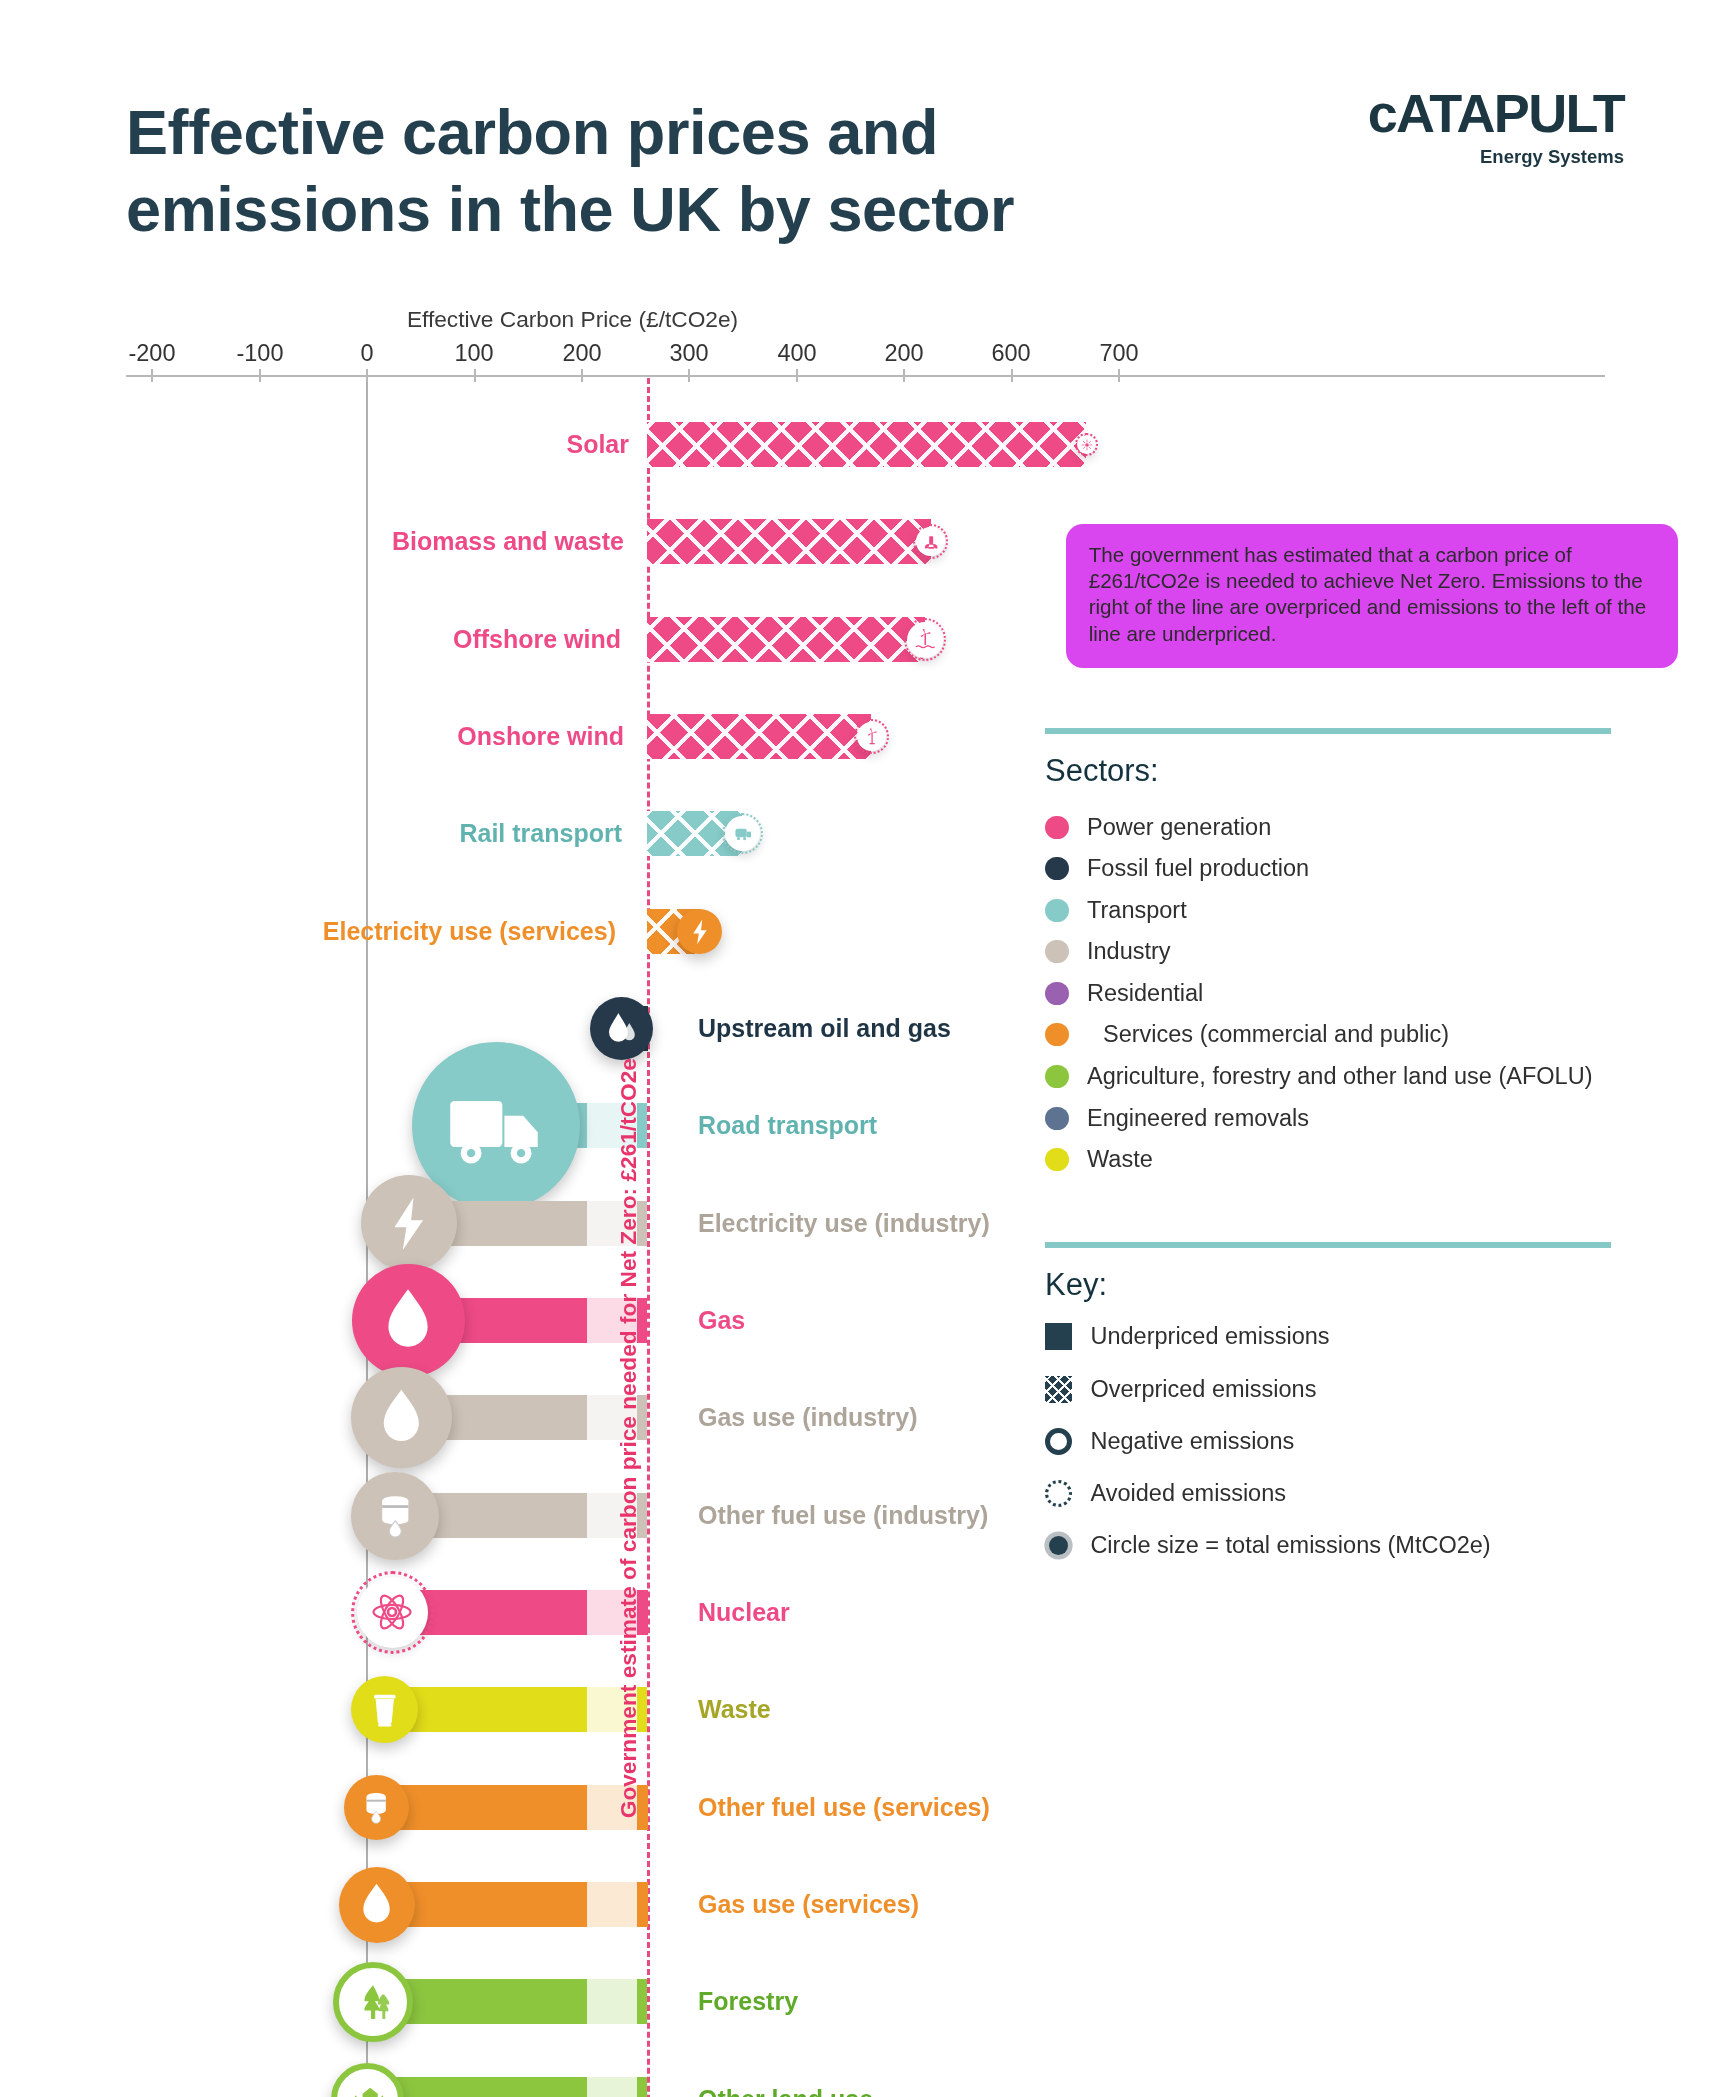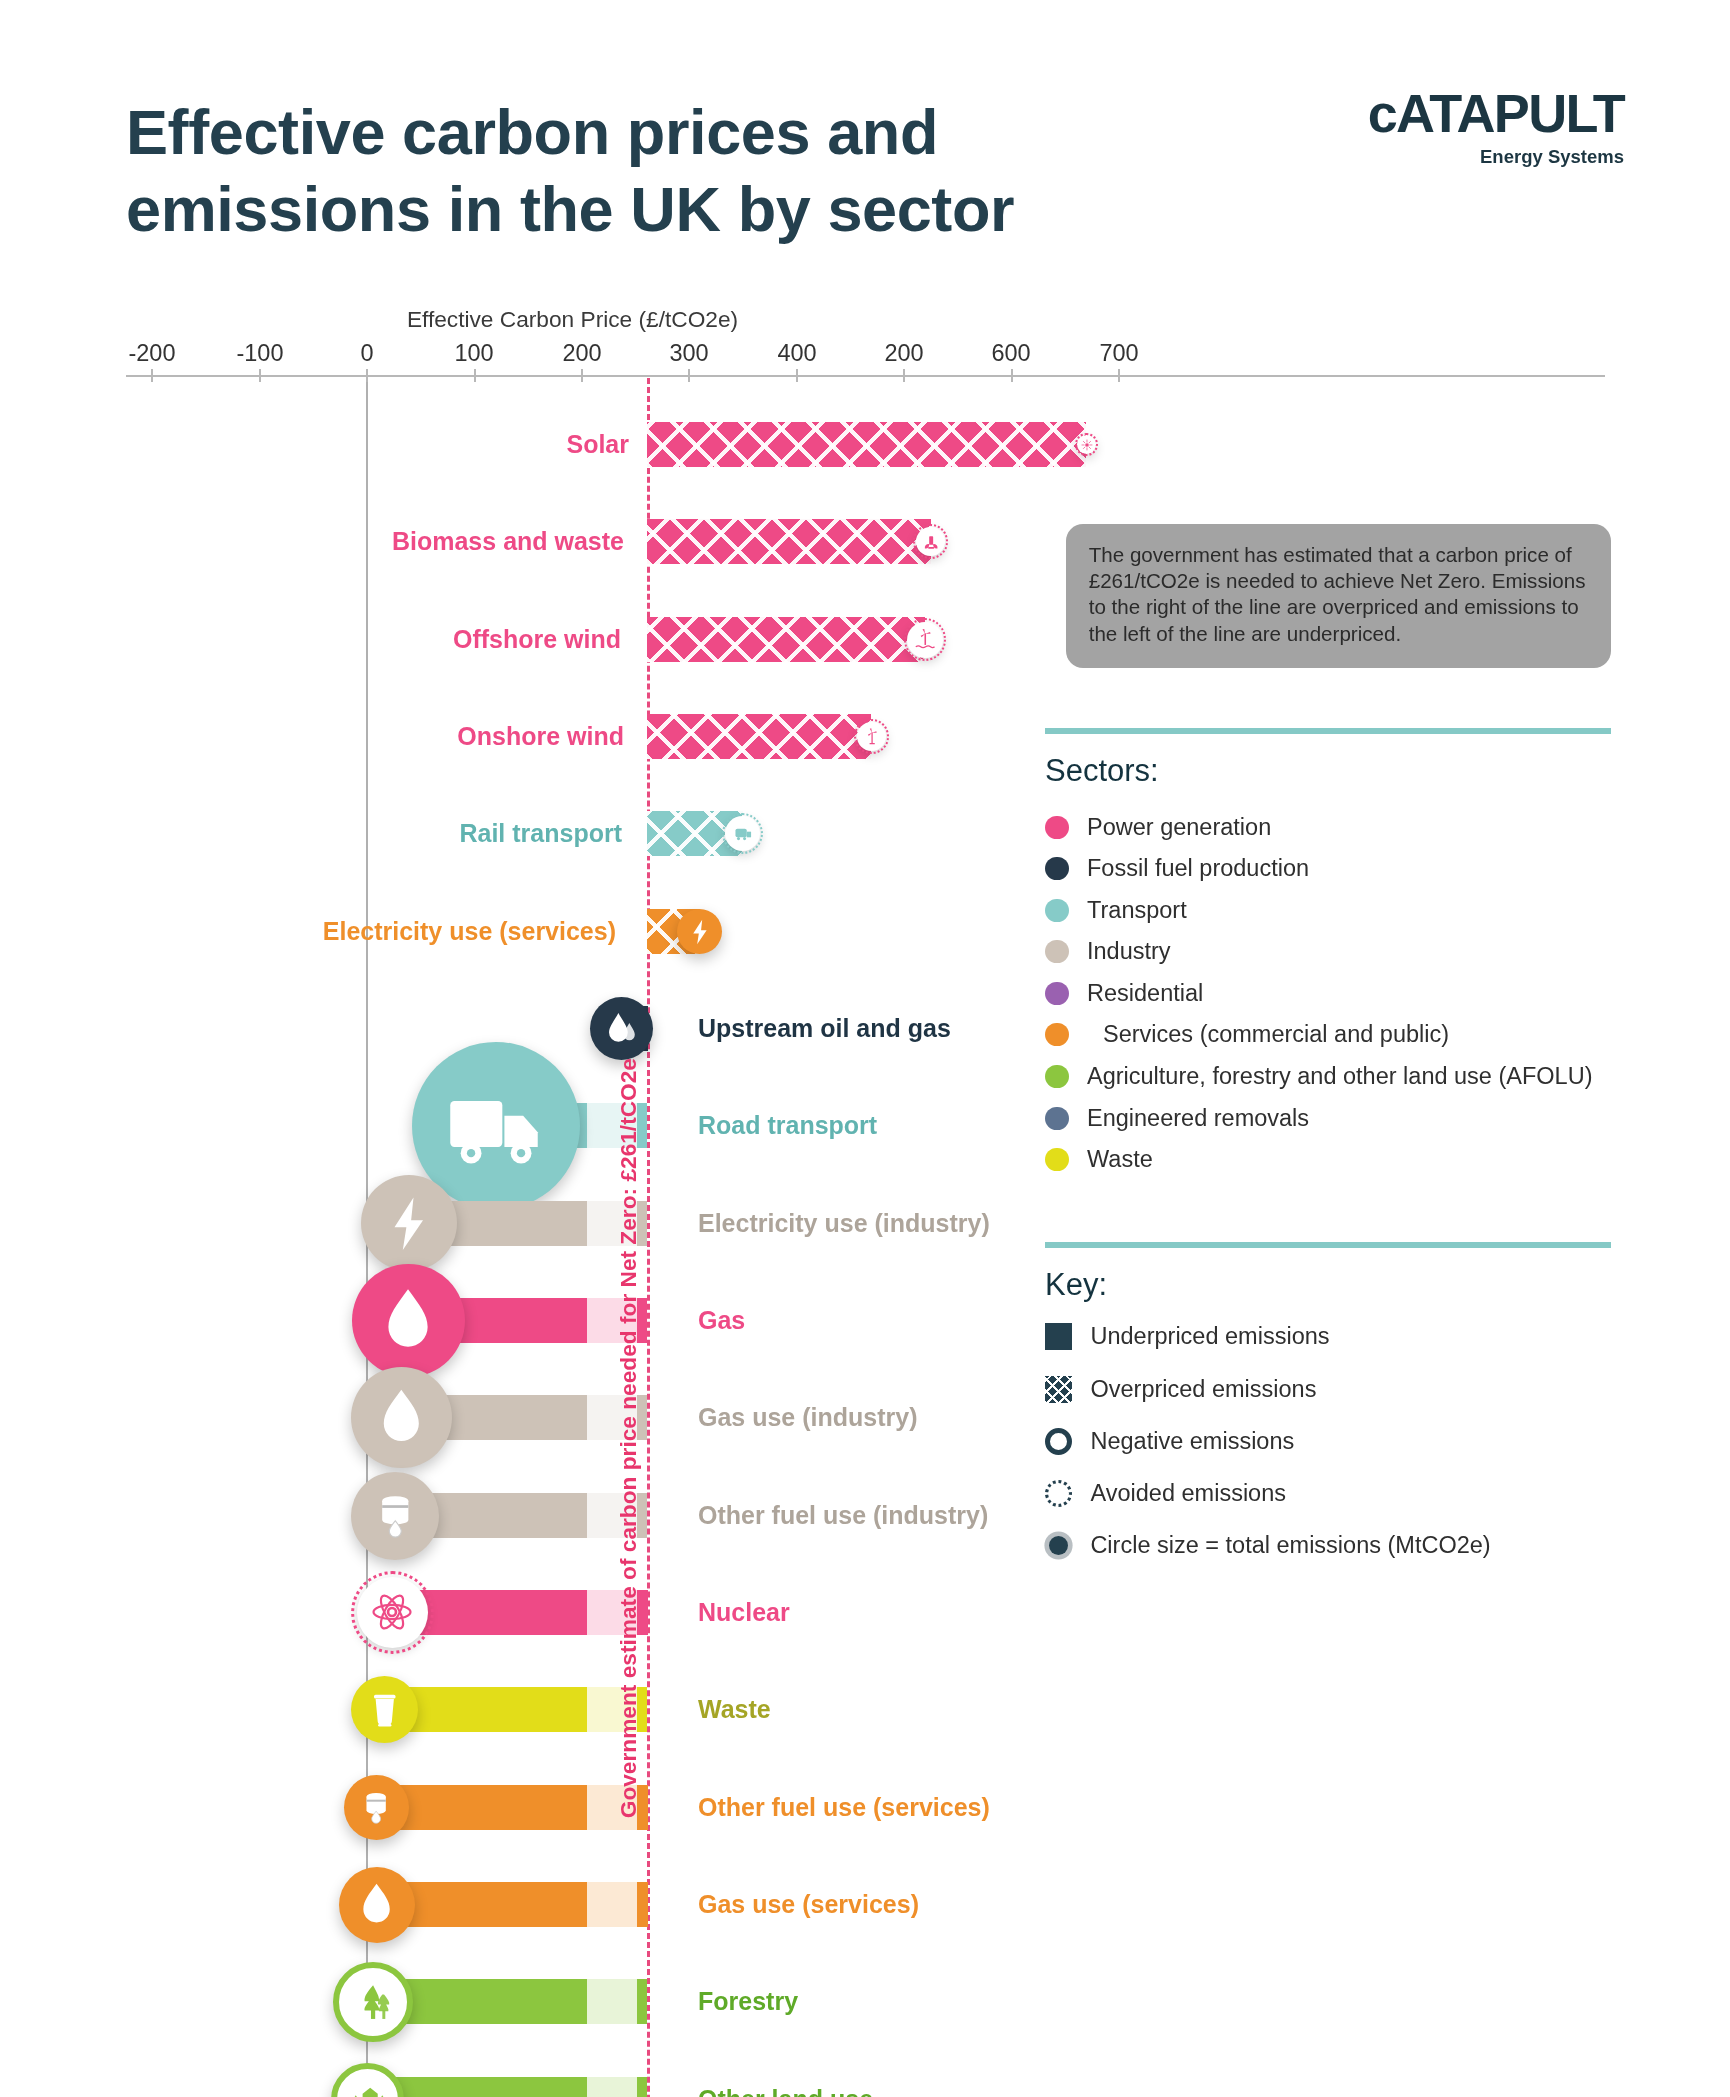--- a/index.html
+++ b/index.html
@@ -38,21 +38,21 @@
       box-shadow:0 5.9px 14.3px rgba(0,0,0,.22);}
   .blob.dotted{background:#fff !important;box-shadow:0 4.2px 11px rgba(0,0,0,.18);}
   .blob svg{width:62%;height:62%;}
   .dots{position:absolute;inset:-9%;border-radius:50%;}
   .rowlabel{position:absolute;font-weight:700;font-size:25px;white-space:nowrap;
       line-height:45px;}
   .rowlabel.right{left:0;}
   .rowlabel.left{text-align:right;}
 
   
-  .callout{position:absolute;left:1066px;top:524px;width:545px;background:#a3a3a3;
+  .callout{position:absolute;left:1066px;top:524px;width:612px;background:#d946ef;
       border-radius:17px;padding:17.6px 22.7px 21px 22.7px;box-sizing:border-box;}
   .callout p{margin:0;font-size:20.6px;line-height:1.28;color:#2b2b2b;}
   .rule{position:absolute;left:1045px;width:566px;height:5.9px;background:#85c9c6;}
   .sec-head{position:absolute;left:1045px;font-weight:400;font-size:31px;color:#14333f;}
   .leg-item{position:absolute;left:1045px;display:flex;align-items:center;}
   .leg-dot{width:23.5px;height:23.5px;border-radius:50%;flex:0 0 auto;}
   .leg-txt{font-size:23.5px;color:#2f2f2f;margin-left:18.5px;white-space:nowrap;}
   .key-item{position:absolute;left:1045px;display:flex;align-items:center;}
   .key-sym{width:27px;height:27px;flex:0 0 auto;position:relative;}
   .key-txt{font-size:23.5px;color:#2f2f2f;margin-left:18.5px;white-space:nowrap;}

